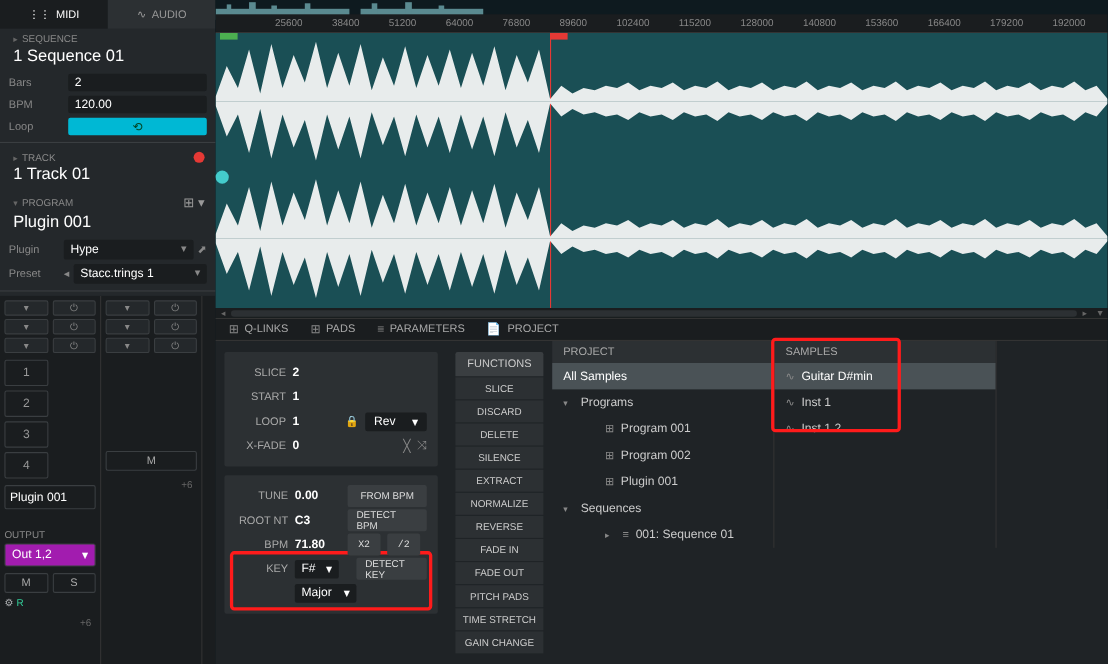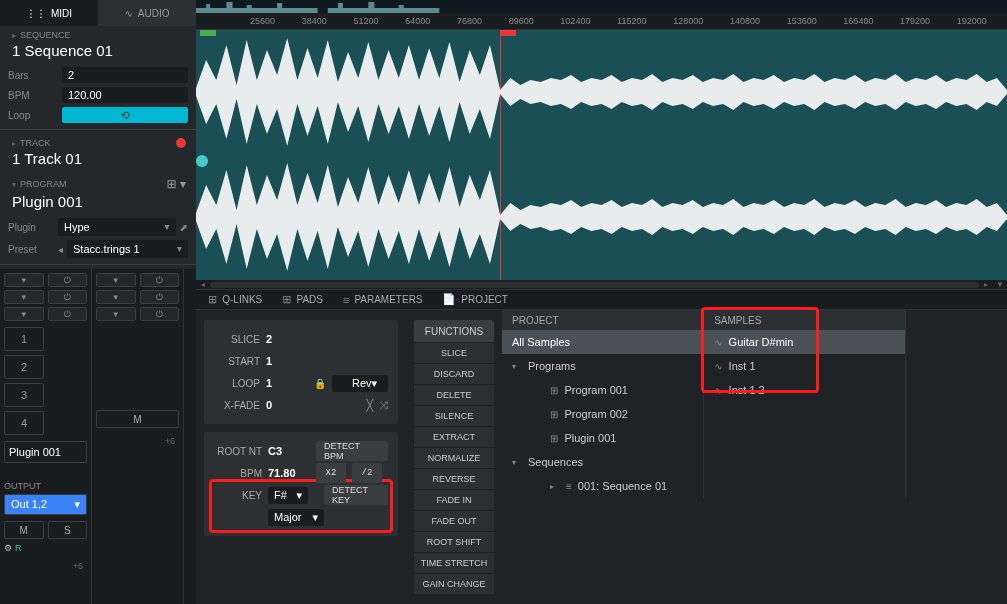--- a/index.html
+++ b/index.html
@@ -26,21 +26,21 @@
 .mini-ico { color:#888; font-size:10px; }
 .divider { height:1px; background:#3a3e41; margin:4px 0; }
 .mixer-area { flex:1; background:#1a1d1f; display:flex; }
 .mixer-col { width:92px; border-right:1px solid #333; padding:4px; }
 .tiny-btn-row { display:flex; gap:4px; margin-bottom:3px; }
 .tiny-btn { flex:1; height:14px; border:1px solid #3a3e41; background:#24282b; font-size:9px; color:#888; display:flex; align-items:center; justify-content:center; border-radius:2px; }
 .pad-nums { display:flex; flex-wrap:wrap; gap:4px; margin:6px 0; }
 .pad-num { width:40px; height:24px; border:1px solid #3a3e41; display:flex; align-items:center; justify-content:center; font-size:11px; color:#999; border-radius:2px; }
 .prog-name { color:#fff; font-size:11px; padding:4px; border:1px solid #3a3e41; border-radius:2px; margin:2px 0; }
 .out-sect { font-size:9px; color:#888; margin-top:18px; }
-.out-val { background:#3b82f6; border:1px solid #3a3e41; color:#fff; padding:3px 6px; margin-top:3px; border-radius:2px; display:flex; justify-content:space-between; }
+.out-val { background:#a21caf; border:1px solid #3a3e41; color:#fff; padding:3px 6px; margin-top:3px; border-radius:2px; display:flex; justify-content:space-between; }
 .ms-row { display:flex; gap:4px; margin-top:6px; }
 .ms-btn { flex:1; height:18px; border:1px solid #3a3e41; display:flex; align-items:center; justify-content:center; font-size:10px; color:#aaa; border-radius:2px; }
 .automation-row { display:flex; align-items:center; gap:3px; margin-top:4px; font-size:9px; }
 .aut-r { color:#3c9; }
 .plus6 { font-size:9px; color:#666; margin-top:8px; text-align:right; padding-right:4px; }
 .right-area { flex:1; display:flex; flex-direction:column; background:#0e1a1f; }
 .wave-overview { height:42px; background:#0e1a1f; position:relative; border-bottom:1px solid #333; }
 .wave-overview svg { width:100%; height:26px; }
 .samples-ruler { height:16px; background:#1a1d1f; display:flex; align-items:center; font-size:9px; color:#888; padding-left:4px; position:absolute; bottom:0; width:100%; }
 .ruler-lbl { margin-right:8px; color:#ccc;margin-top:40px; }
@@ -62,21 +62,21 @@
 .editor-col { padding:10px 8px; }
 .editor-col.c1 { width:210px; }
 .editor-col.c2 { width:96px; }
 .editor-col.c3 { flex:1; }
 .slice-box { background:#2c3033; padding:8px 10px; border-radius:2px; margin-bottom:8px; }
 .slice-row { display:flex; align-items:center; height:22px; gap:6px; }
 .slice-lbl { width:46px; text-align:right; font-size:10px; color:#aaa; }
 .slice-val { color:#fff; font-weight:bold; font-size:11px; }
 .slice-fld { flex:1; }
 .lock-ico { color:#888; font-size:10px; width:12px; }
-.rev-dd { background:#1a1d1f; color:#fff; padding:2px 20px; border-radius:2px; font-size:11px; width:56px; display:flex; justify-content:space-between; }
+.rev-dd { background:#1a1d1f; color:#fff; padding:2px 8px; border-radius:2px; font-size:11px; width:56px; display:flex; justify-content:space-between; }
 .xfade-ico { color:#888; font-size:11px; }
 .tune-box { background:#2c3033; padding:8px 10px; border-radius:2px; }
 .tune-row { display:flex; align-items:center; height:22px; gap:6px; }
 .tune-lbl { width:48px; text-align:right; font-size:10px; color:#aaa; }
 .tune-val { width:42px; color:#fff; font-weight:bold; font-size:11px; }
 .tune-btn { background:#3a3e41; color:#ddd; height:20px; padding:0 8px; border-radius:2px; font-size:9px; display:flex; align-items:center; justify-content:center; flex:1; }
 .tune-btn.sm { flex:none; width:30px;font-family:Liberation Mono, monospace; }
 .key-dd { background:#1a1d1f; color:#fff; padding:2px 6px; border-radius:2px; font-size:11px; width:40px; display:flex; justify-content:space-between; align-items:center; }
 .key-dd.wide { width:56px; }
 .red-highlight { border:3px solid #ff1b1b; border-radius:4px; padding:2px; margin:-5px; }
@@ -323,20 +323,25 @@
           <div class="slice-row">
               <div class="slice-lbl">X-FADE</div>
               <div class="slice-val">0</div>
               <div class="slice-fld"></div>
               <span class="xfade-ico">╳</span>
               <span class="xfade-ico">⤨</span>
             </div>
         </div>
         <div class="tune-box">
           <div class="tune-row">
+              <div class="tune-lbl">TUNE</div>
+              <div class="tune-val">0.00</div>
+              <div class="tune-btn">FROM BPM</div>
+            </div>
+          <div class="tune-row">
               <div class="tune-lbl">ROOT NT</div>
               <div class="tune-val">C3</div>
               <div class="tune-btn">DETECT BPM</div>
             </div>
           <div class="tune-row">
               <div class="tune-lbl">BPM</div>
               <div class="tune-val">71.80</div>
               <div class="tune-btn sm">X2</div>
               <div class="tune-btn sm">/2</div>
             </div>
@@ -364,21 +369,21 @@
         <div class="func-hdr">FUNCTIONS</div>
         <div class="func-btn">SLICE</div>
         <div class="func-btn">DISCARD</div>
         <div class="func-btn">DELETE</div>
         <div class="func-btn">SILENCE</div>
         <div class="func-btn">EXTRACT</div>
         <div class="func-btn">NORMALIZE</div>
         <div class="func-btn">REVERSE</div>
         <div class="func-btn">FADE IN</div>
         <div class="func-btn">FADE OUT</div>
-        <div class="func-btn">ROOT SHIFT</div>
+        <div class="func-btn">PITCH PADS</div>
         <div class="func-btn">TIME STRETCH</div>
         <div class="func-btn">GAIN CHANGE</div>
       </div>
       <div class="editor-col c3" style="padding:0;position:relative;">
         <div class="browser">
           <div class="browser-col">
             <div class="browser-hdr">PROJECT</div>
             <div class="browser-item sel">
                 <span>All Samples</span>
               </div>

